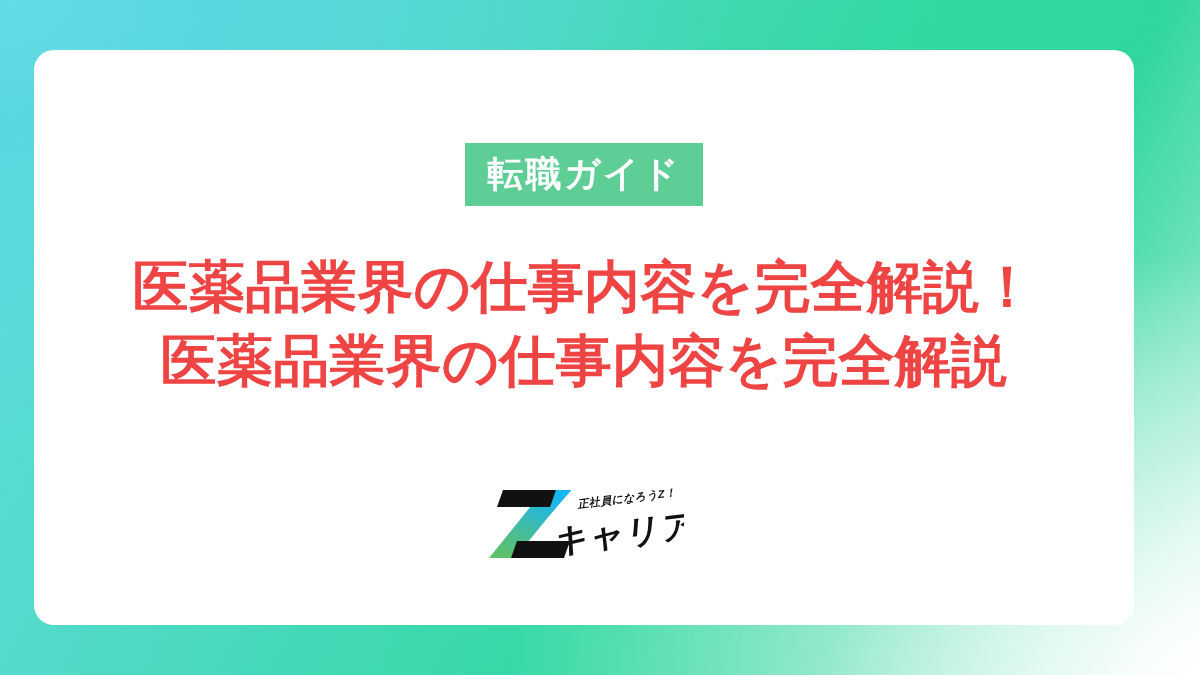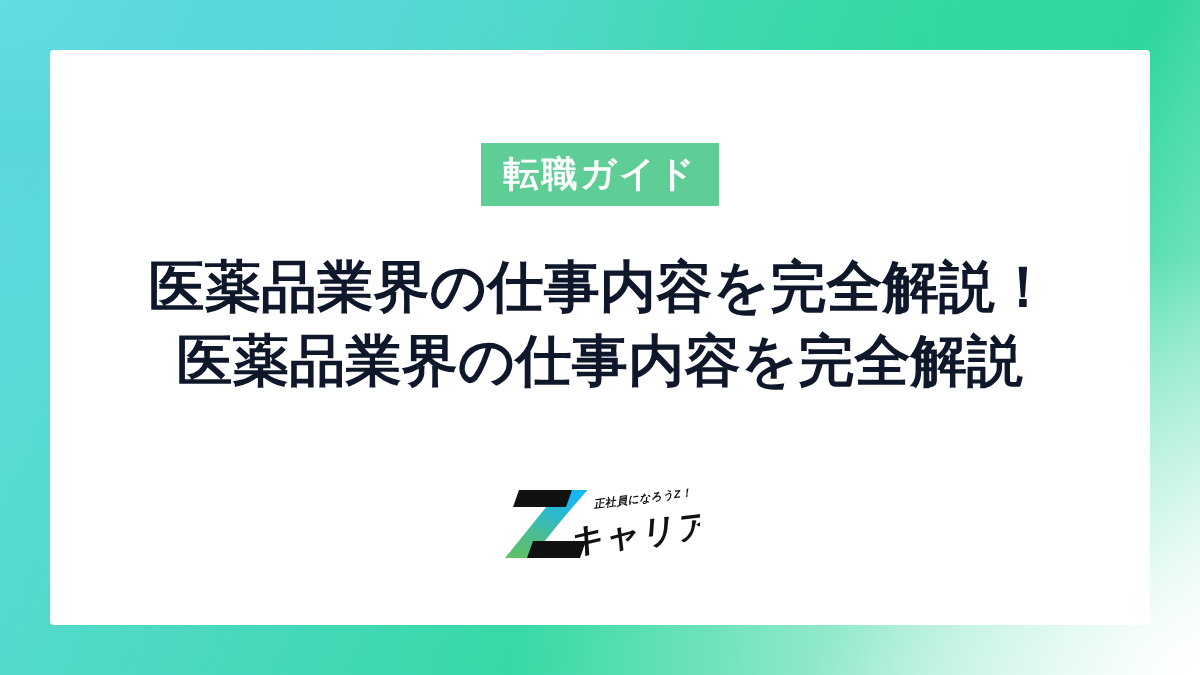--- a/index.html
+++ b/index.html
@@ -37,26 +37,26 @@
     opacity: 0.05;
     background-image:
       repeating-linear-gradient(0deg,   rgba(255,255,255,0.9) 0px, rgba(255,255,255,0.9) 1px, rgba(0,0,0,0.0) 1px, rgba(0,0,0,0.0) 2px),
       repeating-linear-gradient(90deg,  rgba(0,0,0,0.35) 0px,      rgba(0,0,0,0.35) 1px,      rgba(0,0,0,0.0) 1px,  rgba(0,0,0,0.0) 3px);
     mix-blend-mode: overlay;
   }
 
   
   #content-card {
     position: absolute;
-    left: 50px;
+    left: 34px;
     top: 50px;
     width: 1100px;
     height: 575px;
     background: #FFFFFF;
-    border-radius: 4px;
+    border-radius: 20px;
     box-sizing: border-box;
     display: flex;
     flex-direction: column;
     align-items: center;
     justify-content: flex-start;
     padding-top: 93px;
   }
 
   
   #category-badge {
@@ -68,21 +68,21 @@
     line-height: 1;
     letter-spacing: 0.06em;
     padding: 13px 22px 14px 22px;
     white-space: nowrap;
   }
 
   
   #headline {
     margin-top: 44px;
     text-align: center;
-    color: #0f172a;
+    color: #ef4444;
     font-size: 56px;
     font-weight: 700;
     line-height: 1.32;
     letter-spacing: 0.005em;
     white-space: nowrap;
   }
   #headline .headline-line {
     display: block;
   }
 

